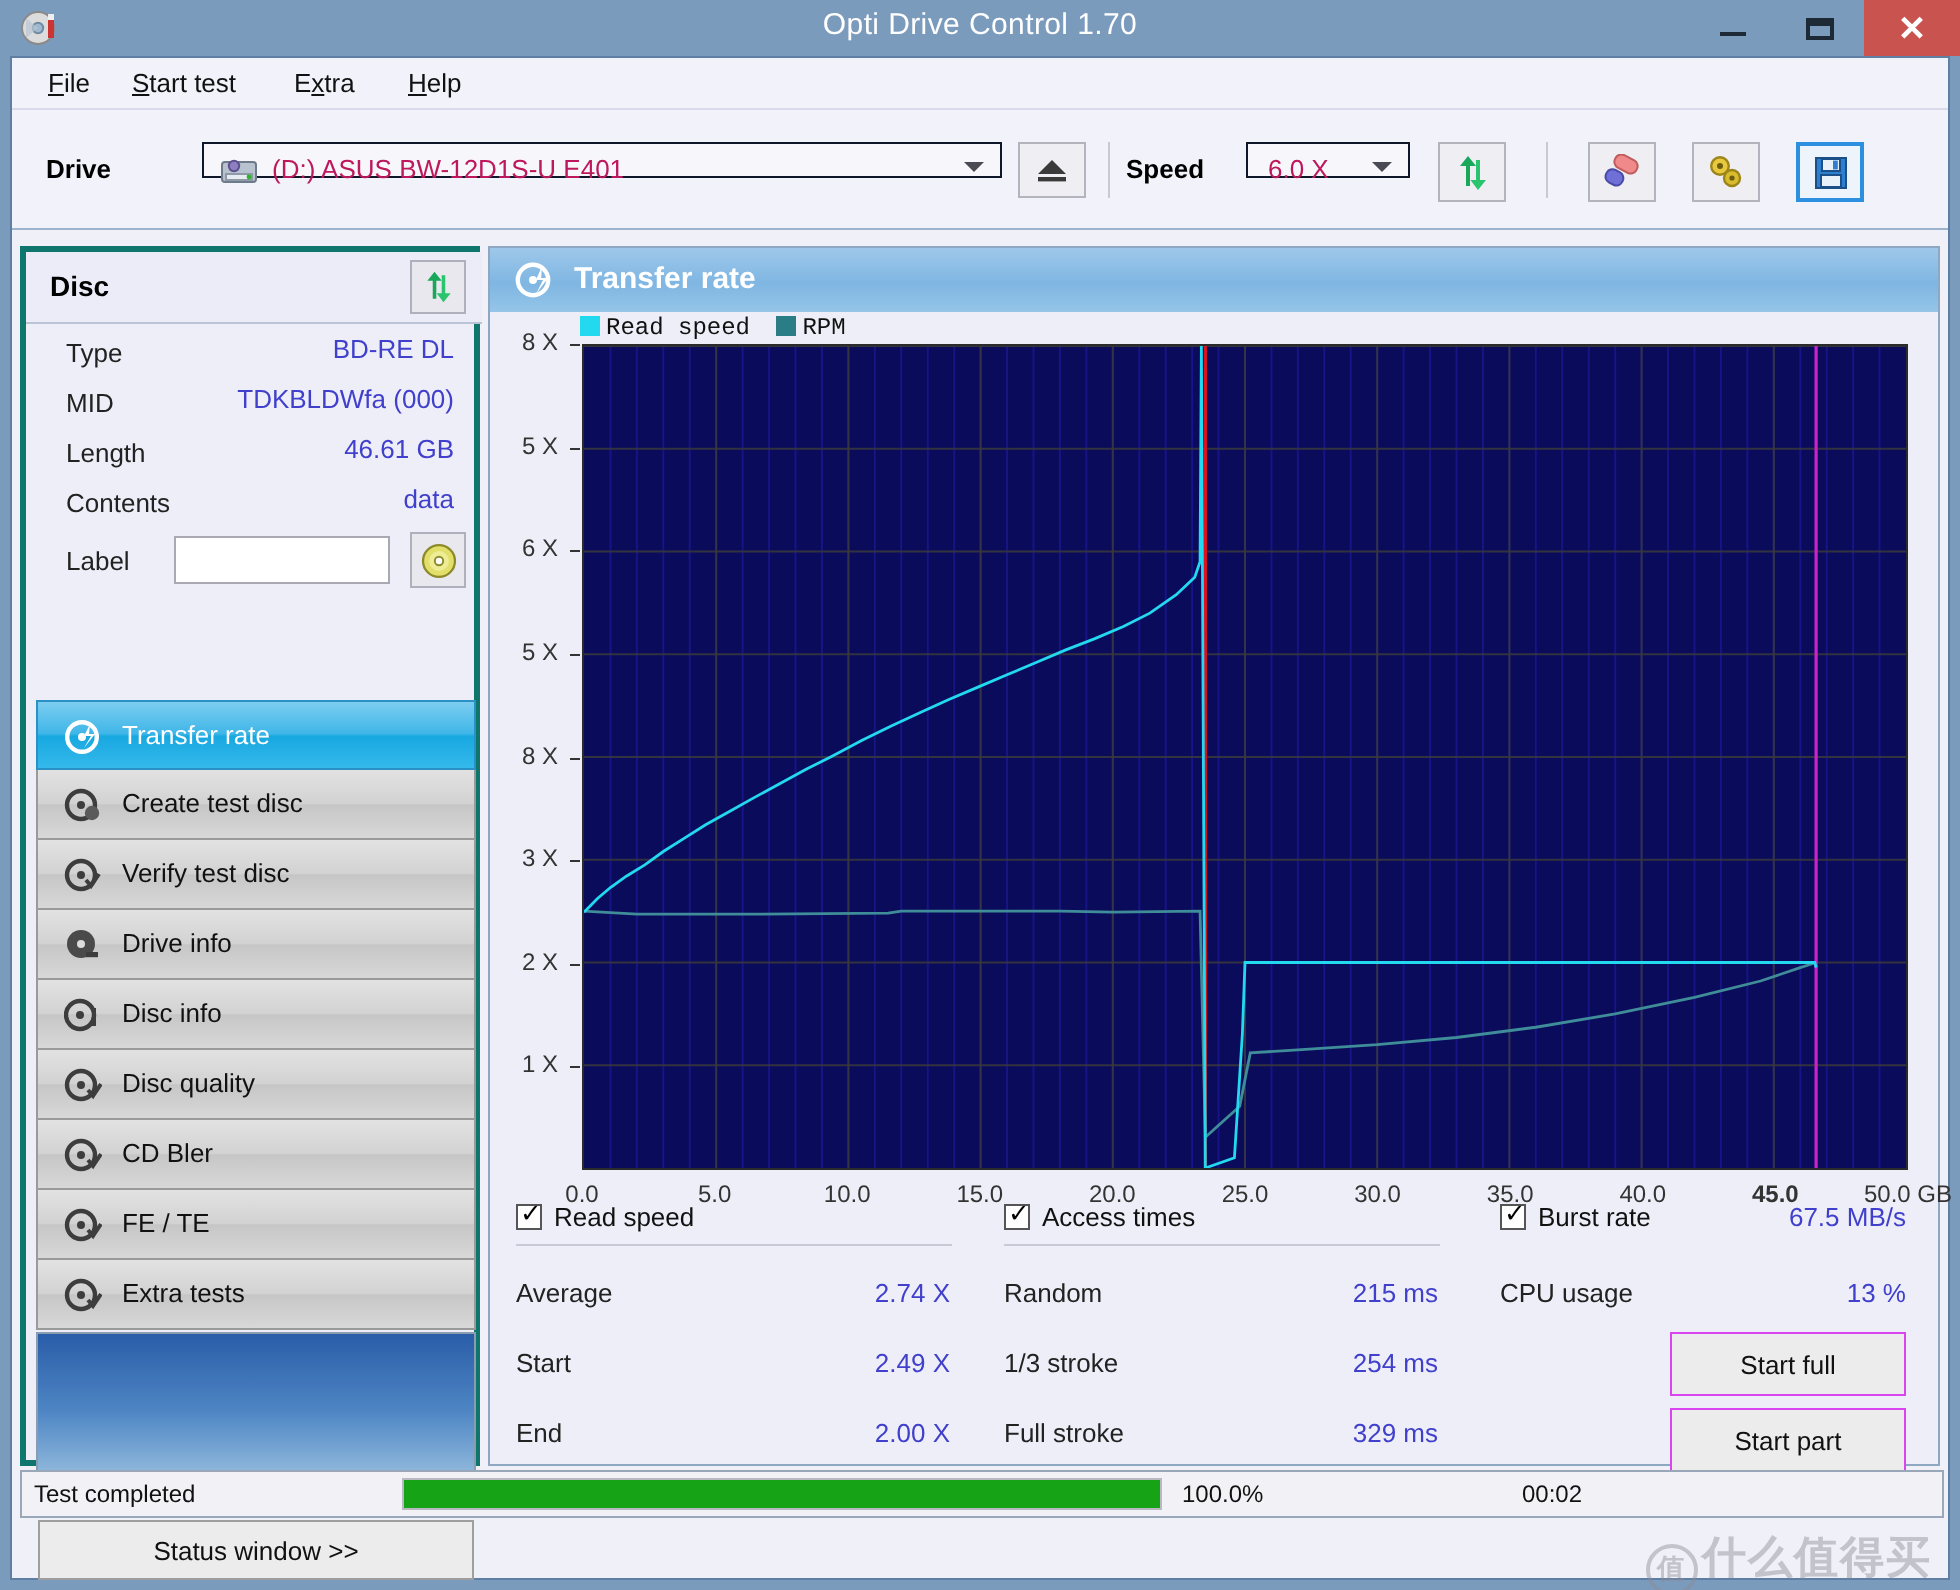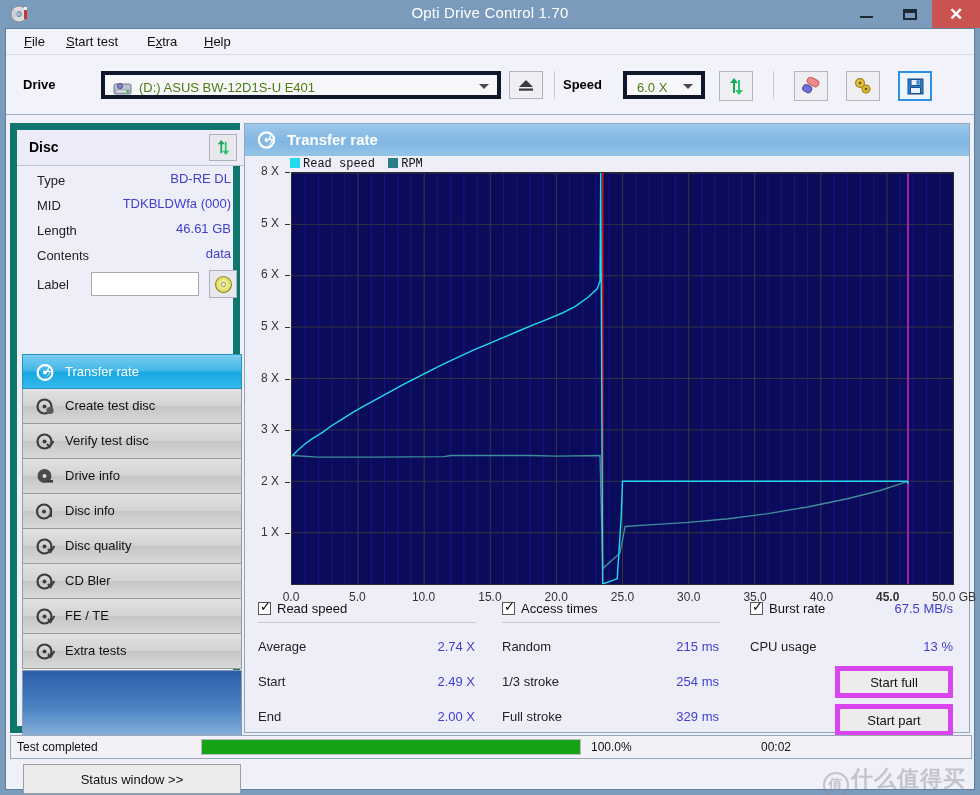--- a/index.html
+++ b/index.html
@@ -57,39 +57,39 @@
   .menu-item u{text-decoration:underline;}
 
   
   .toolbar{
     position:absolute;left:0;top:26px;width:968px;height:60px;
     background:#f2f2fa;border-bottom:1px solid #9bb3cc;
     box-sizing:border-box;
   }
   .tb-label{position:absolute;font-weight:bold;font-size:13px;color:#000;}
   .combo{
-    position:absolute;background:#f6f6fb;border:4px solid #0f172a;
-    box-sizing:border-box;height:28px;line-height:26px;font-size:13px;color:#4d7c0f;
+    position:absolute;background:#f6f6fb;border:1px solid #0f172a;
+    box-sizing:border-box;height:18px;line-height:26px;font-size:13px;color:#be185d;
   }
   .combo .arrow{
     position:absolute;right:8px;top:9px;width:0;height:0;
     border-left:5px solid transparent;border-right:5px solid transparent;
     border-top:5px solid #4a4a55;
   }
   .tbtn{
     position:absolute;background:#eeeef3;border:1px solid #b4b4bf;
     box-sizing:border-box;display:flex;align-items:center;justify-content:center;
   }
   .tbtn.sel{border:2px solid #2c8fe0;background:#eef4fc;}
   .sep{position:absolute;width:1px;background:#c9c9d6;}
 
   
   .leftpanel{
     position:absolute;left:4px;top:94px;width:230px;height:610px;
-    background:#eeeef8;border:7px solid #0f766e;box-sizing:border-box;
+    background:#eeeef8;border:3px solid #0f766e;box-sizing:border-box;
   }
   .disc-head{
     position:absolute;left:0;top:0;width:228px;height:36px;
     background:#eceCf8;border-bottom:1px solid #b9c4d6;box-sizing:border-box;
   }
   .disc-head .t{position:absolute;left:12px;top:9px;font-weight:bold;font-size:14px;color:#000;}
   .small-btn{
     position:absolute;background:#e8e8ee;border:1px solid #b0b0bc;
     box-sizing:border-box;display:flex;align-items:center;justify-content:center;
   }
@@ -159,21 +159,21 @@
   .cb{
     position:absolute;width:13px;height:13px;background:#fff;border:1px solid #555;
     box-sizing:border-box;
   }
   .cb .chk{position:absolute;left:1px;top:-3px;font-size:13px;color:#000;line-height:13px;}
   .cbl{position:absolute;font-size:13px;color:#111;}
   .hr{position:absolute;height:1px;background:#c9c9d8;}
   .sk{position:absolute;font-size:13px;color:#222;}
   .sv{position:absolute;font-size:13px;color:#4040cc;text-align:right;}
   .bigbtn{
-    position:absolute;width:118px;height:32px;background:#ececec;border:5px solid #d946ef;
+    position:absolute;width:118px;height:32px;background:#ececec;border:1px solid #d946ef;
     box-sizing:border-box;display:flex;align-items:center;justify-content:center;
     font-size:13px;color:#111;
   }
 
   
   .statusbar{
     position:absolute;left:4px;top:706px;width:962px;height:24px;
     background:#f1f1f6;border:1px solid #9aa7b8;box-sizing:border-box;
   }
   .sb-text{position:absolute;left:6px;top:4px;font-size:12px;color:#111;}

